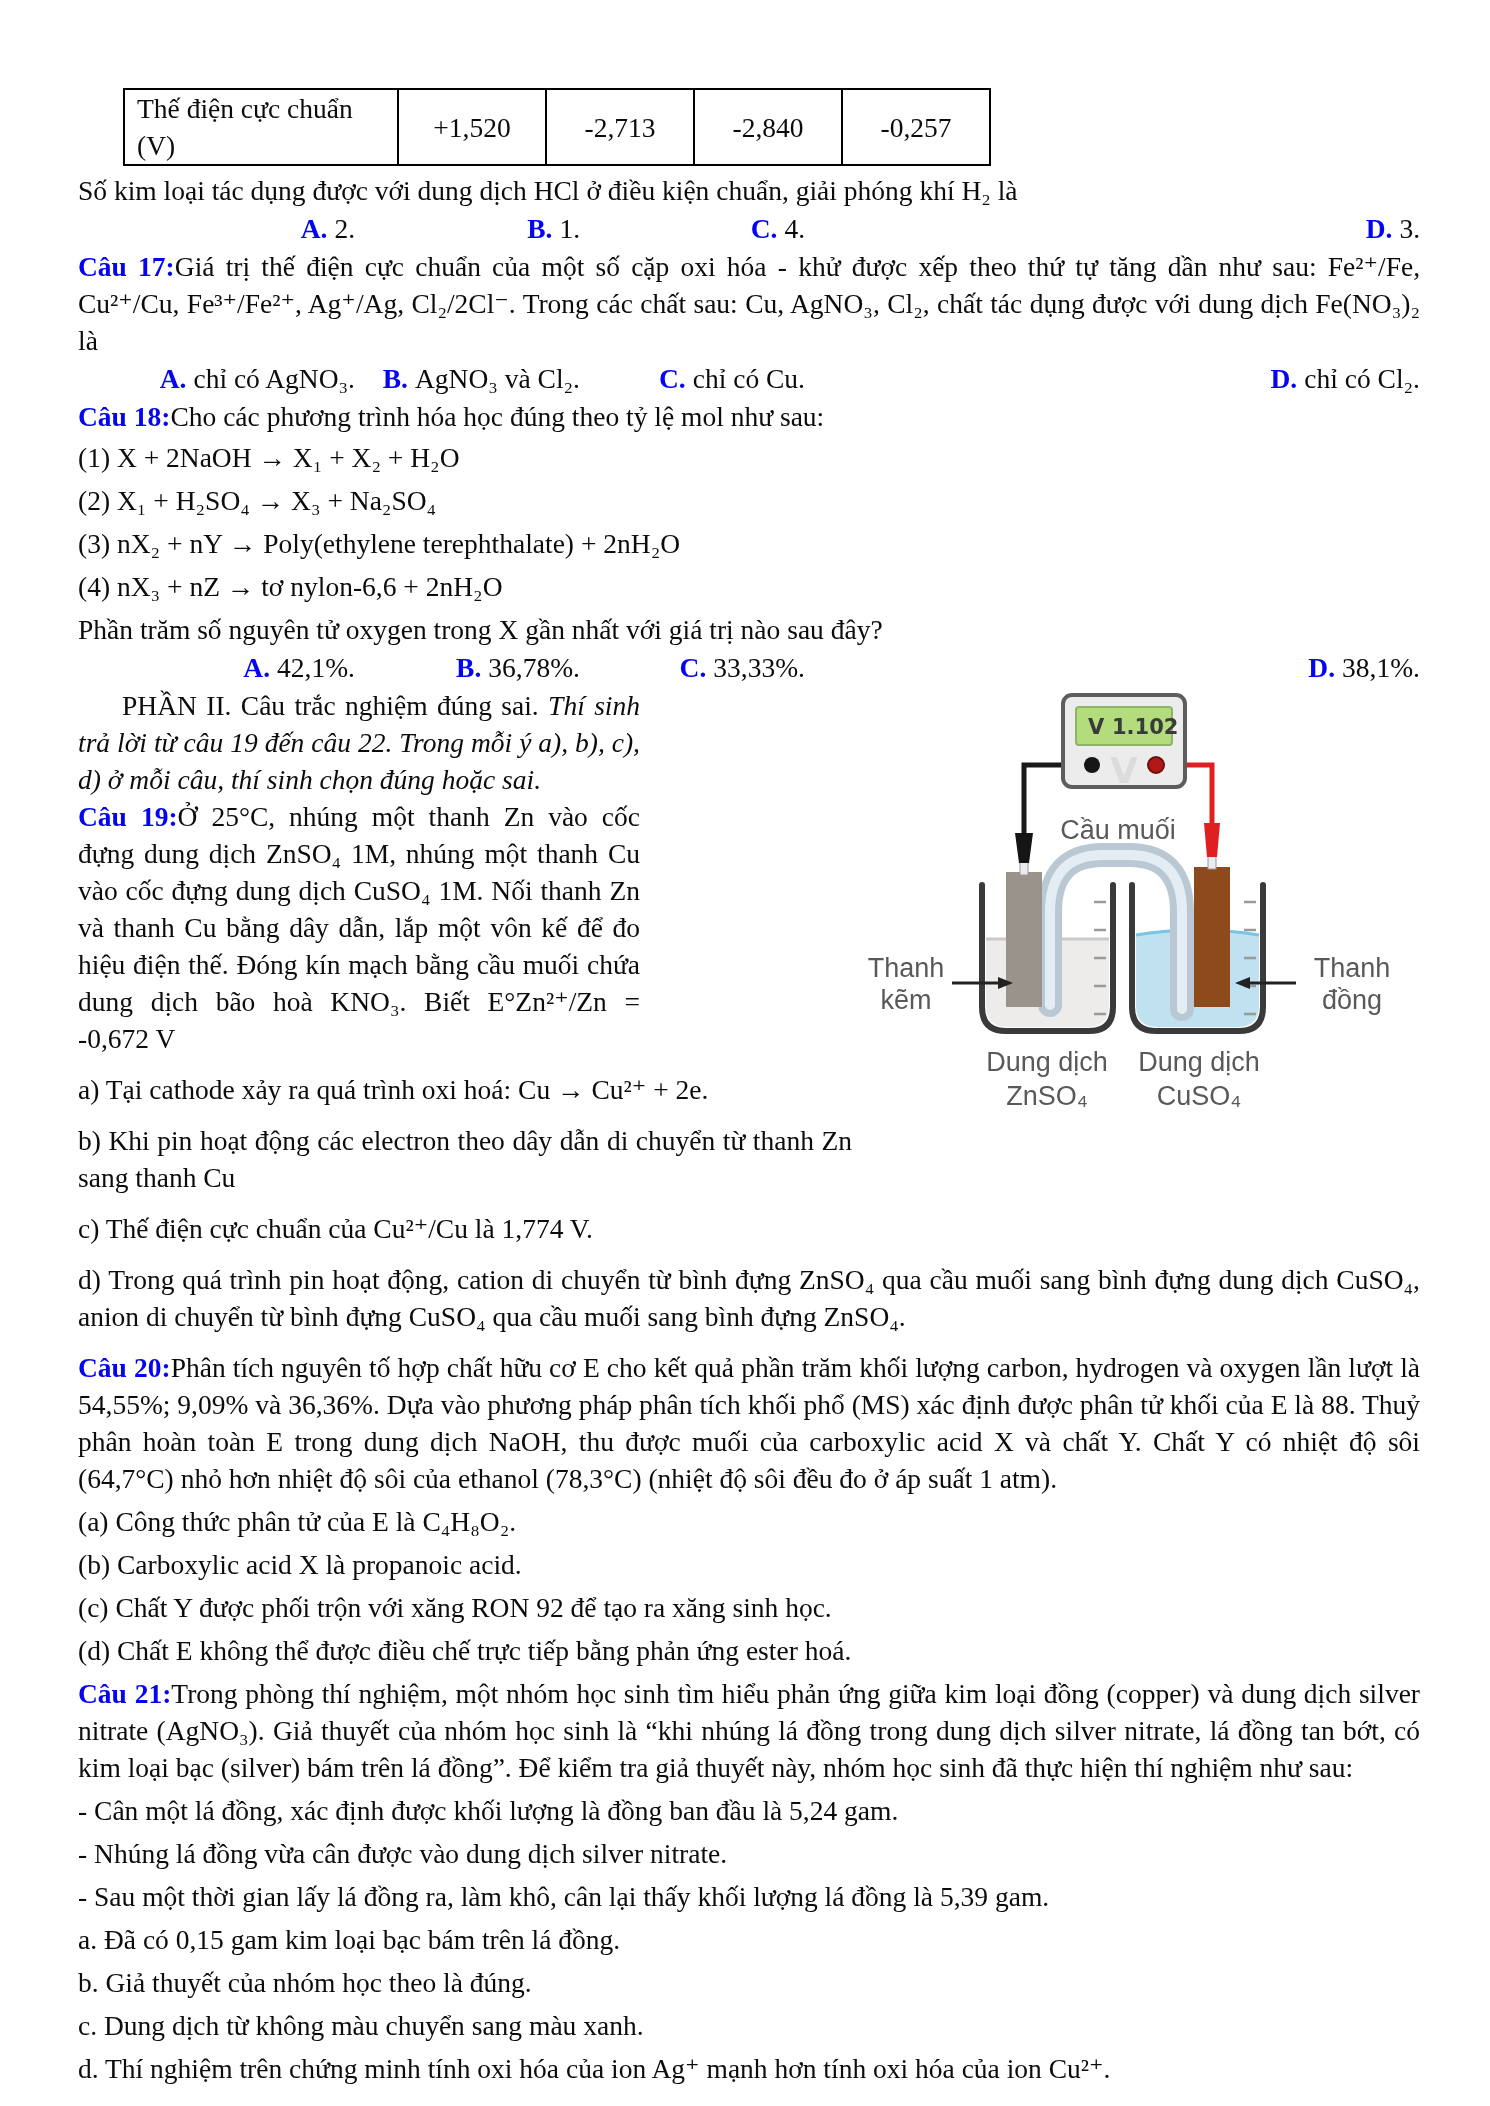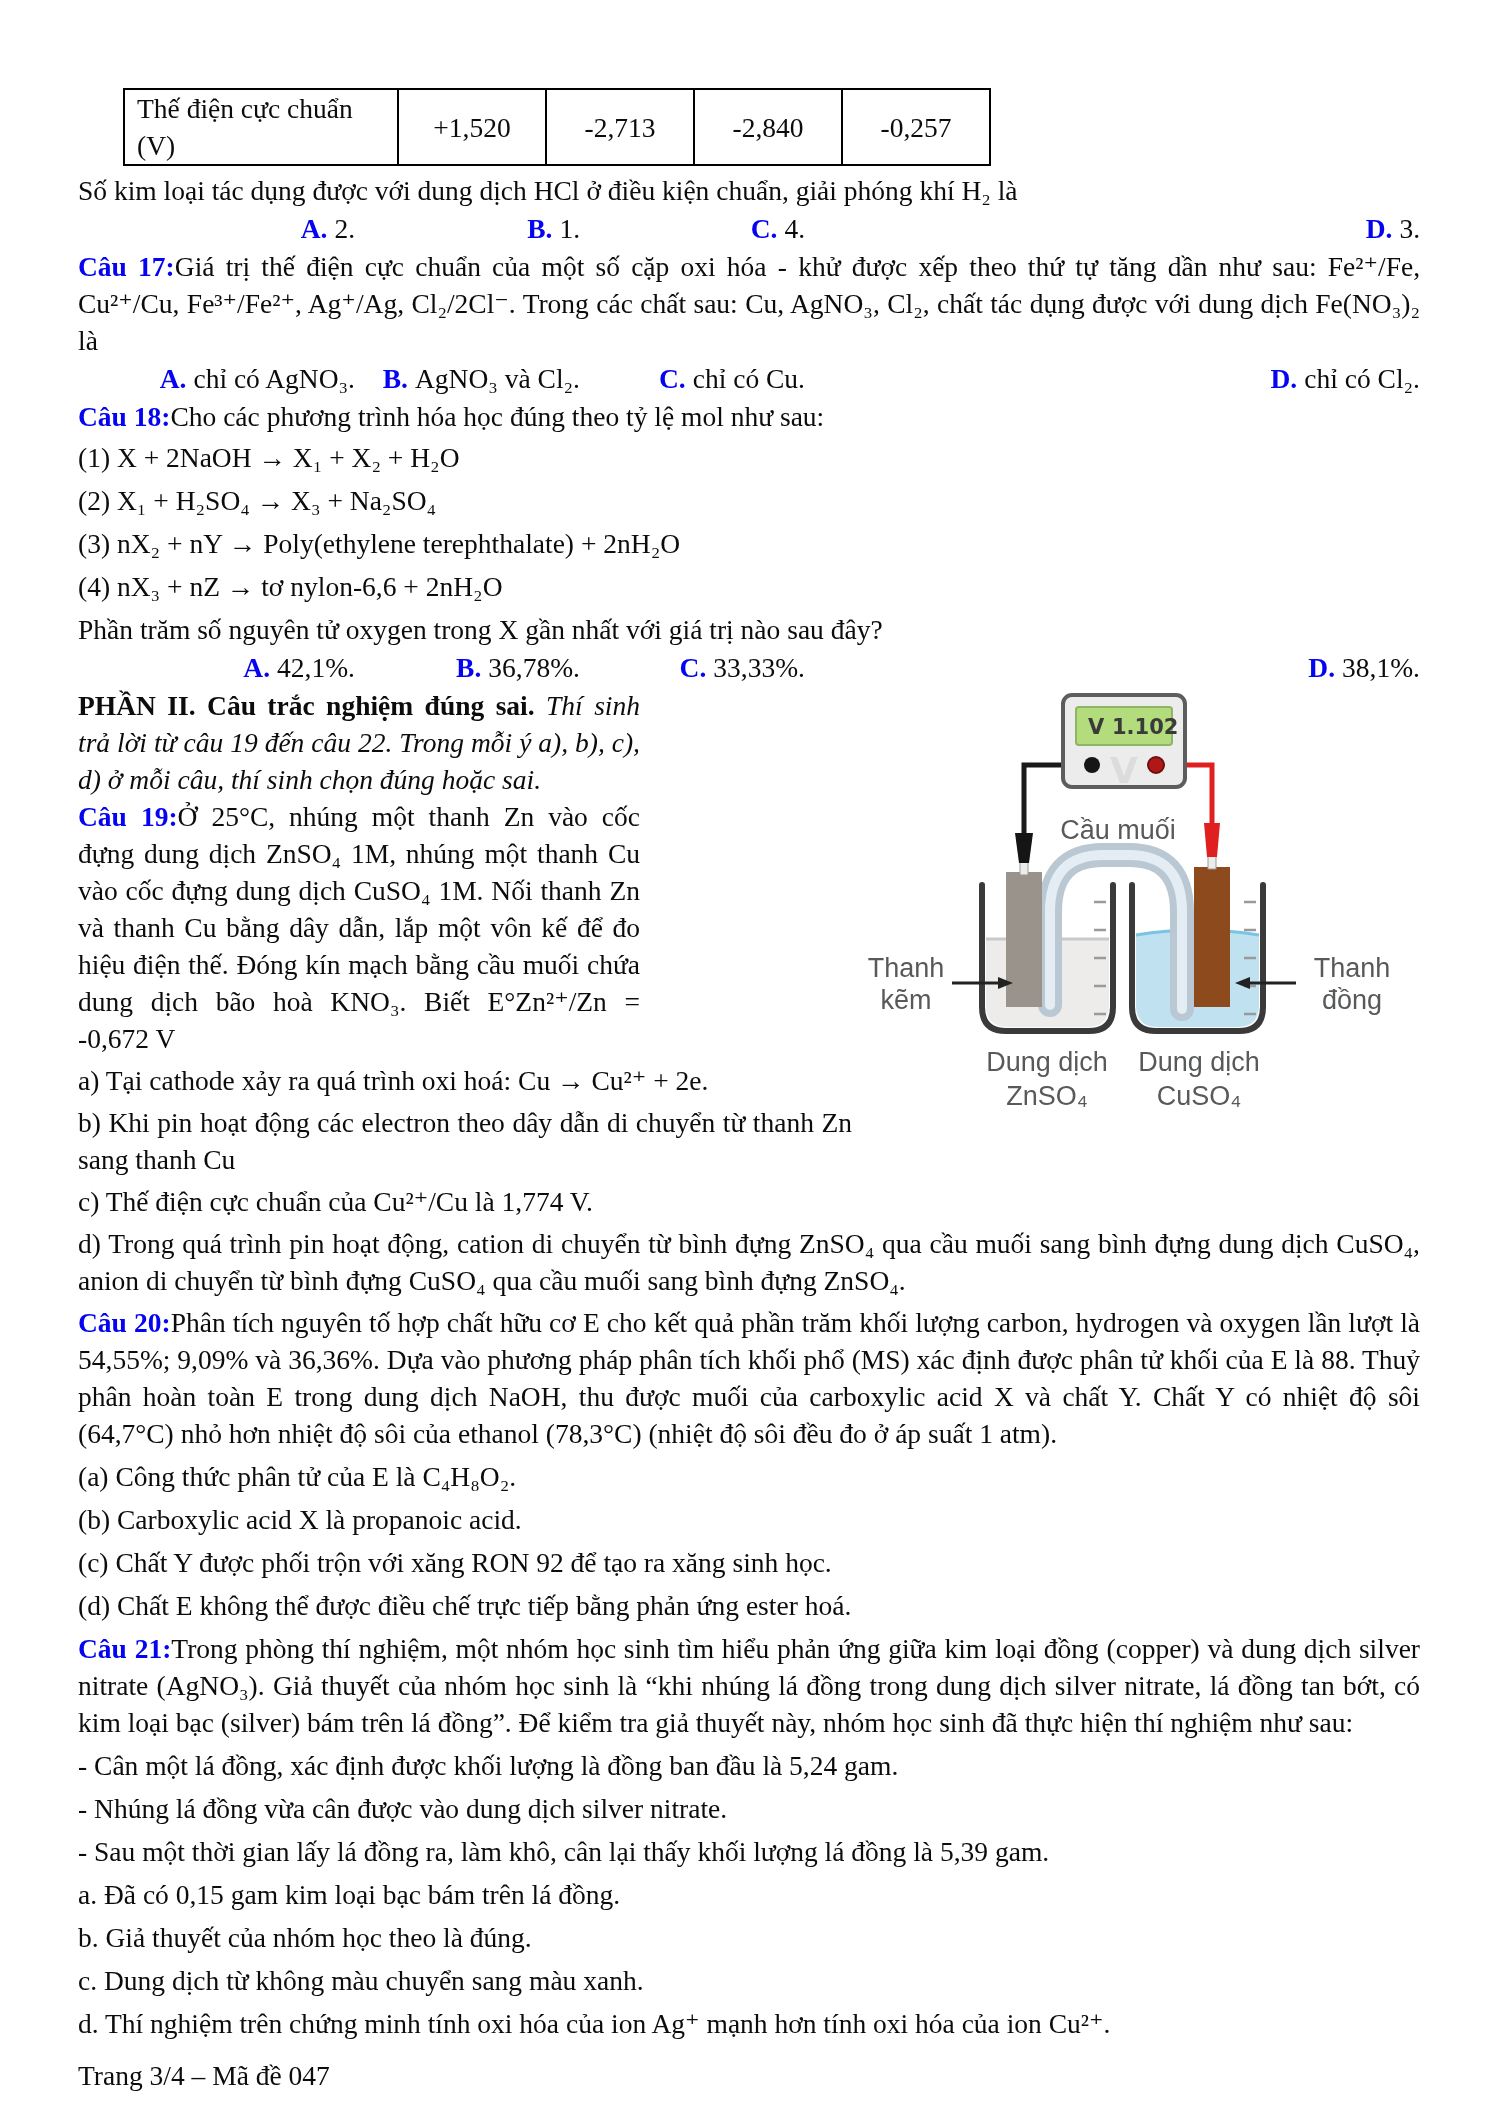--- a/index.html
+++ b/index.html
@@ -9,27 +9,27 @@
     font-family:"Liberation Serif","DejaVu Serif",serif;
     font-size:27.5px;line-height:37px;color:#0c0c0c;
     position:relative;overflow:hidden;
   }
   p{margin:0;}
   .just{text-align:justify;}
   .qnum{color:#0404f2;font-weight:bold;}
   .opts{display:grid;grid-template-columns:231px 225px 225px 1fr;padding-left:46px;margin:1px 0;text-align:right;}
   .ol{color:#0404f2;font-weight:bold;margin-right:7px;}
   .eq{margin:4px 0 6px;}
-  .item{margin:5px 0;}
+  .item{margin:14px 0;}
   .bullet{margin:6px 0;}
   .etable{border-collapse:collapse;margin-left:45px;margin-bottom:6px;}
   .etable td{border:2px solid #000;height:44px;padding:0 12px;}
   .etable td.lbl{width:248px;text-align:left;}
   .etable td.val{width:122px;text-align:center;}
-  .p2t{font-weight:bold;}
+  .p2t{font-weight:normal;margin-left:44px;}
   .p2i{font-style:italic;}
   .p2sec{position:relative;}
   .narrow{margin-right:780px;}
   .mid{margin-right:568px;}
   .diagram{position:absolute;top:0;right:0;width:560px;height:435px;}
   .footer{margin-top:15px;}
   .lcdtxt{font-family:"DejaVu Sans","Liberation Sans",sans-serif;font-weight:bold;font-size:21px;fill:#3a3a3a;}
   .dlabel{font-family:"Liberation Sans","DejaVu Sans",sans-serif;font-size:27px;fill:#58595b;}
   .watermark{font-family:"DejaVu Sans",sans-serif;font-weight:bold;font-size:36px;fill:#dcdcdc;}
 </style>

